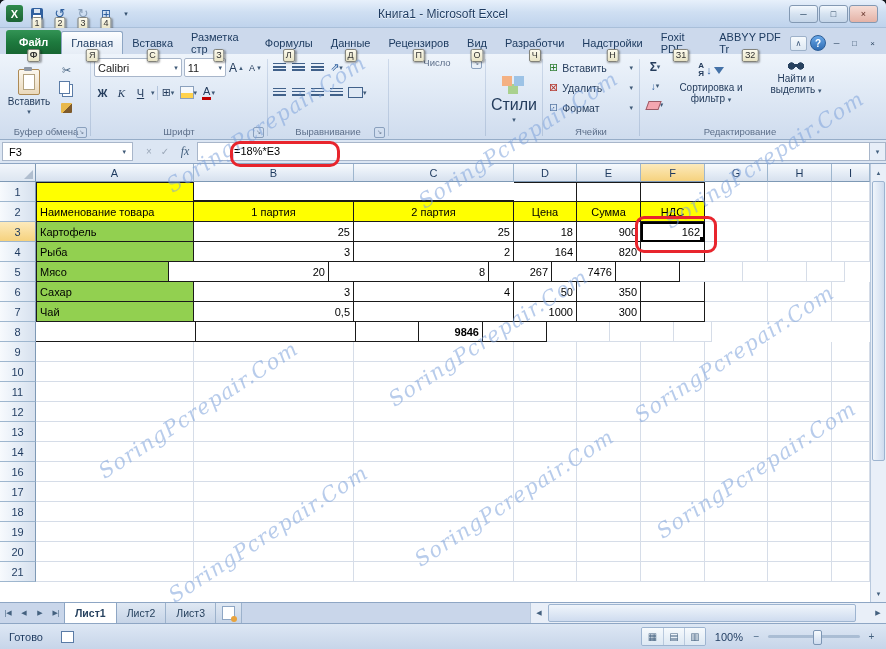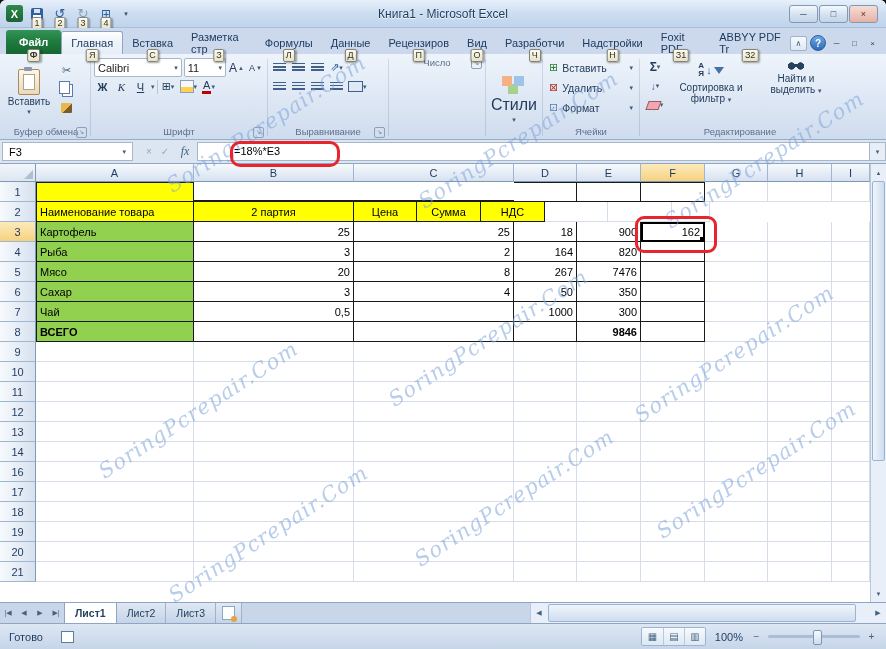--- a/index.html
+++ b/index.html
@@ -56,21 +56,21 @@
     background:linear-gradient(#f6fafd,#dde8f3);}
   .helpbtn{width:16px;height:16px;border-radius:50%;background:linear-gradient(#69a8e8,#2f6cb3);
     color:#fff;font-size:10px;font-weight:bold;border:1px solid #2b5d97;}
   .bookctl{width:15px;height:14px;font-size:8px;color:#2c4560;}
 
   
   .ribbon{height:86px;flex:0 0 86px;display:flex;align-items:stretch;padding:2px 2px 0 2px;box-sizing:border-box;
     background:linear-gradient(#eef4fb,#dde7f4 55%,#cfdcee);border-bottom:1px solid #96adc8;position:relative;z-index:10;}
   .rgroup{display:flex;flex-direction:column;padding:1px 3px 0 3px;box-sizing:border-box;position:relative;}
   .rg-sep{flex:0 0 1px;background:linear-gradient(#cdd9ea,#b4c5dc);margin:3px 0;}
-  .rg-body{flex:1;display:flex;flex-direction:column;gap:0;padding-top:1px;}
+  .rg-body{flex:1;display:flex;flex-direction:column;gap:6px;padding-top:1px;}
   .rg-label{height:13px;line-height:12px;text-align:center;font-size:9.5px;color:#5d6f8a;position:relative;}
   .launcher{position:absolute;right:0;bottom:1px;width:9px;height:9px;border:1px solid #8aa0bd;
     border-radius:2px;font-size:6px;line-height:7px;color:#5d6f8a;display:flex;align-items:center;justify-content:center;}
   .rrow{display:flex;align-items:center;gap:2px;height:19px;}
   .sbtn{min-width:17px;height:18px;border:1px solid transparent;border-radius:2px;font-size:11px;color:#243c5c;}
   .dd{font-size:7px;color:#3f5a78;}
   .combo{display:flex;align-items:center;background:#fff;border:1px solid #a8b6ca;height:17px;
     font-size:11px;padding:0 3px;border-radius:2px;color:#222;}
   .combo .dd{margin-left:auto;}
   
@@ -546,20 +546,21 @@
           <div class="gc cell bdr bt" style="width: 63px;"></div>
           <div class="gc cell bdr bt" style="width: 64px;"></div>
           <div class="gc cell bdr bt" style="width: 64px;"></div>
           <div class="gc cell" style="width: 63px;"></div>
           <div class="gc cell" style="width: 64px;"></div>
           <div class="gc cell" style="width: 38px;"></div>
         </div>
         <div class="grow">
           <div class="gc rowhdr" style="width: 36px;">2</div>
           <div class="gc cell bg-y bdr bl" style="width: 158px;">Наименование товара</div>
+          <div class="gc cell bg-y al-c bdr" style="width: 160px;">1 партия</div>
           <div class="gc cell bg-y al-c bdr" style="width: 160px;">2 партия</div>
           <div class="gc cell bg-y al-c bdr" style="width: 63px;">Цена</div>
           <div class="gc cell bg-y al-c bdr" style="width: 64px;">Сумма</div>
           <div class="gc cell bg-y al-c bdr" style="width: 64px;">НДС</div>
           <div class="gc cell" style="width: 63px;"></div>
           <div class="gc cell" style="width: 64px;"></div>
           <div class="gc cell" style="width: 38px;"></div>
         </div>
         <div class="grow">
           <div class="gc rowhdr hl" style="width: 36px;">3</div>
@@ -580,21 +581,21 @@
           <div class="gc cell al-r bdr" style="width: 160px;">2</div>
           <div class="gc cell al-r bdr" style="width: 63px;">164</div>
           <div class="gc cell al-r bdr" style="width: 64px;">820</div>
           <div class="gc cell bdr" style="width: 64px;"></div>
           <div class="gc cell" style="width: 63px;"></div>
           <div class="gc cell" style="width: 64px;"></div>
           <div class="gc cell" style="width: 38px;"></div>
         </div>
         <div class="grow">
           <div class="gc rowhdr" style="width: 36px;">5</div>
-          <div class="gc cell bg-g bdr bl" style="width: 158px;">Мясо</div>
+          <div class="gc cell bg-g bdr bl" style="width: 133px;">Мясо</div>
           <div class="gc cell al-r bdr" style="width: 160px;">20</div>
           <div class="gc cell al-r bdr" style="width: 160px;">8</div>
           <div class="gc cell al-r bdr" style="width: 63px;">267</div>
           <div class="gc cell al-r bdr" style="width: 64px;">7476</div>
           <div class="gc cell bdr" style="width: 64px;"></div>
           <div class="gc cell" style="width: 63px;"></div>
           <div class="gc cell" style="width: 64px;"></div>
           <div class="gc cell" style="width: 38px;"></div>
         </div>
         <div class="grow">
@@ -616,21 +617,20 @@
           <div class="gc cell bdr" style="width: 160px;"></div>
           <div class="gc cell al-r bdr" style="width: 63px;">1000</div>
           <div class="gc cell al-r bdr" style="width: 64px;">300</div>
           <div class="gc cell bdr" style="width: 64px;"></div>
           <div class="gc cell" style="width: 63px;"></div>
           <div class="gc cell" style="width: 64px;"></div>
           <div class="gc cell" style="width: 38px;"></div>
         </div>
         <div class="grow">
           <div class="gc rowhdr" style="width: 36px;">8</div>
-          <div class="gc cell bg-g bold bdr bl" style="width: 158px;">ВСЕГО</div>
           <div class="gc cell bdr" style="width: 160px;"></div>
           <div class="gc cell bdr" style="width: 160px;"></div>
           <div class="gc cell bdr" style="width: 63px;"></div>
           <div class="gc cell al-r bold bdr" style="width: 64px;">9846</div>
           <div class="gc cell bdr" style="width: 64px;"></div>
           <div class="gc cell" style="width: 63px;"></div>
           <div class="gc cell" style="width: 64px;"></div>
           <div class="gc cell" style="width: 38px;"></div>
         </div>
         <div class="grow">

